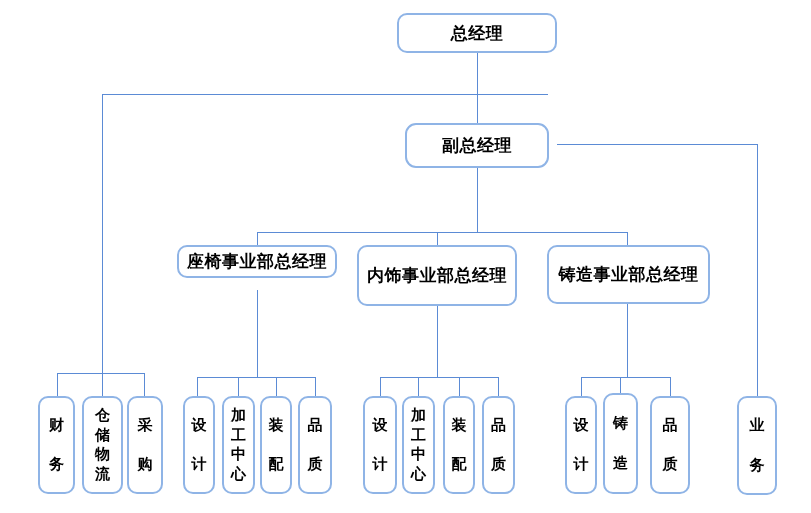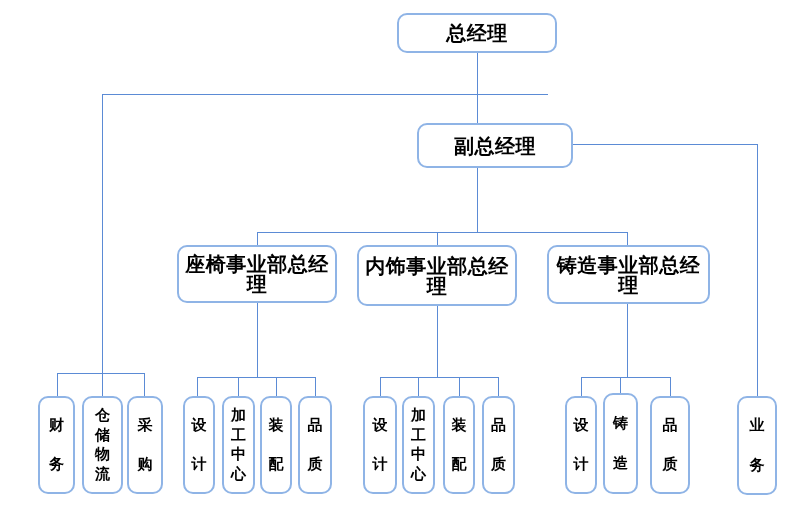--- a/index.html
+++ b/index.html
@@ -26,21 +26,21 @@
     font-weight:bold;
     font-size:15px;
     letter-spacing:1px;
     display:flex;
     align-items:center;
     justify-content:center;
     text-align:center;
     line-height:1;
     z-index:2;
   }
-  .node.big{font-size:20px;letter-spacing:0.5px;}
+  .node.big{font-size:17px;letter-spacing:0.5px;}
   .vtext{
     flex-direction:column;
     justify-content:space-around;
     padding:8px 0;
     letter-spacing:0;
   }
   .vtext span{display:block;}
   .hline,.vline{
     position:absolute;
     background:var(--line,#5b8bd5);
@@ -89,25 +89,25 @@
   <div class="vline" style="left:670px;top:377px;height:19px;"></div>
 
   <div class="hline" style="left:557px;top:144px;width:200px;"></div>
   <div class="vline" style="left:757px;top:144px;height:252px;"></div>
 
   <div class="node big" style="left:397px;top:13px;width:160px;height:40px;">
     <span>总经理</span>
   </div>
 
 
-  <div class="node big" style="left:417px;top:123px;width:156px;height:45px;">
+  <div class="node big" style="left:405px;top:123px;width:144px;height:45px;border-radius:11px;">
     <span>副总经理</span>
   </div>
 
-  <div class="node big" style="left:177px;top:245px;width:160px;height:58px;">
+  <div class="node big" style="left:177px;top:245px;width:160px;height:33px;">
     <span>座椅事业部总经理</span>
   </div>
   <div class="node big" style="left:357px;top:245px;width:160px;height:61px;">
     <span>内饰事业部总经理</span>
   </div>
   <div class="node big" style="left:547px;top:245px;width:163px;height:59px;">
     <span>铸造事业部总经理</span>
   </div>
 
   <div class="node vtext" style="left:38px;top:396px;width:37px;height:98px;">

